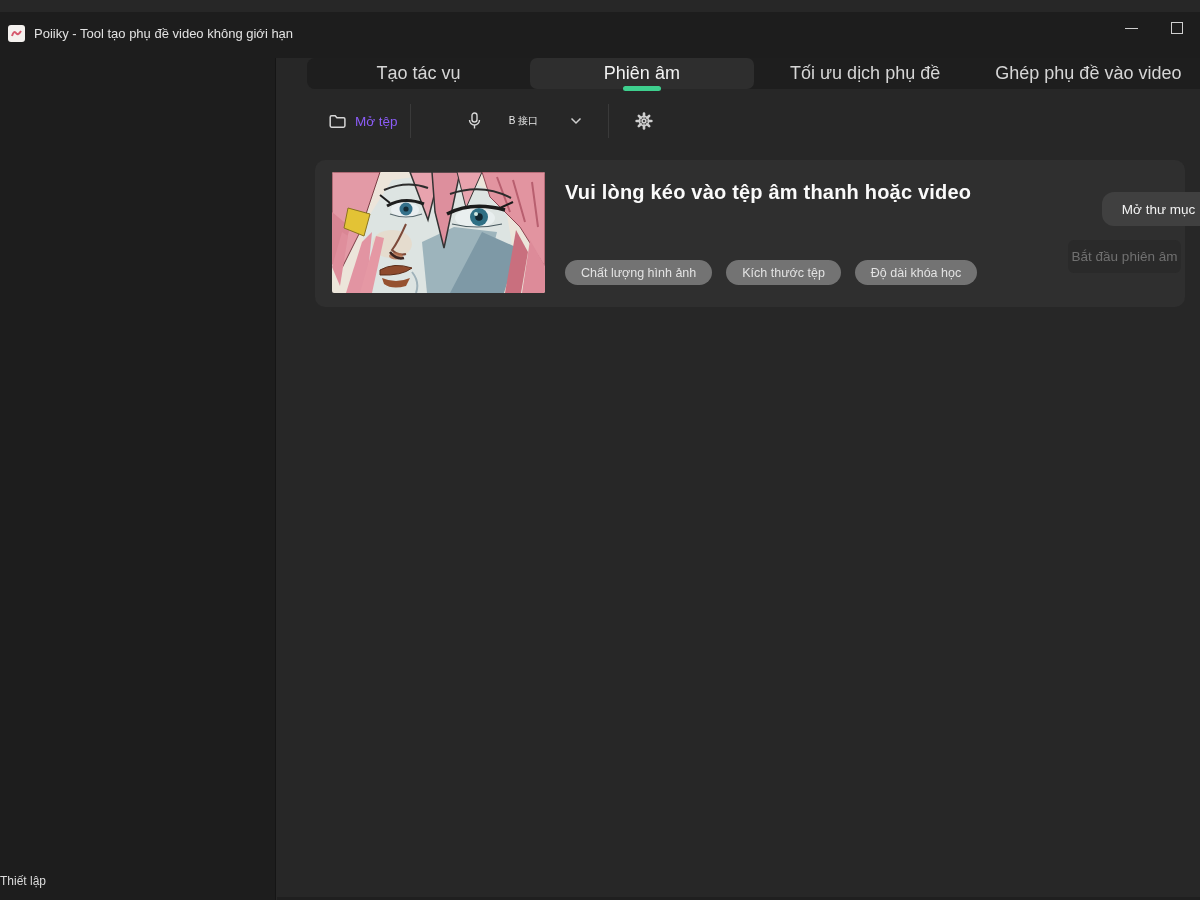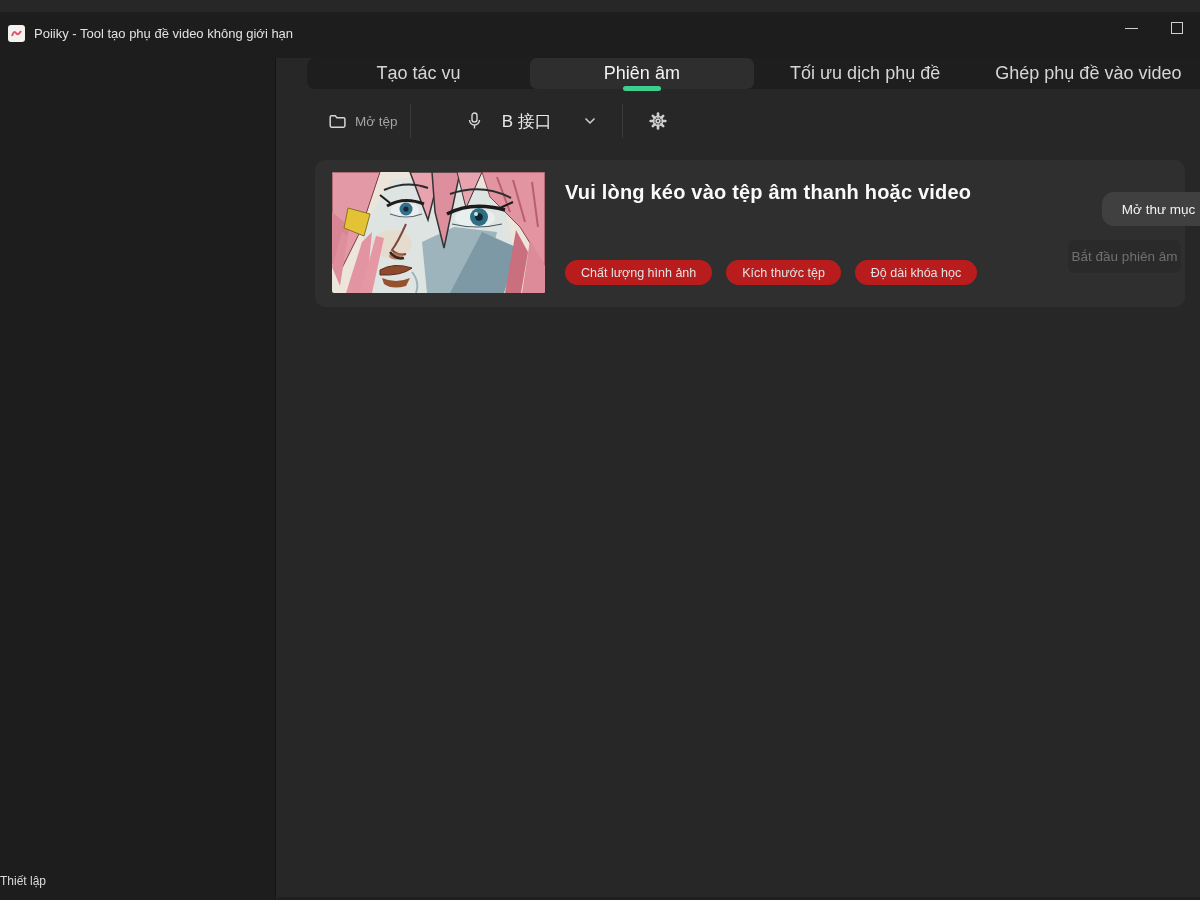--- a/index.html
+++ b/index.html
@@ -30,36 +30,36 @@
   .main::after { content:""; position:absolute; left:0; bottom:0; width:100%; height:3px; background:#1f1f1f; }
 
   
   .tabstrip { position:absolute; left:30px; top:12px; right:0; height:31px; background:#1e1e1e; border-radius:8px 0 0 8px; display:flex; }
   .tab { flex:1; display:flex; align-items:center; justify-content:center; font-size:18px; color:#d6d6d6; position:relative; cursor:default; }
   .tab.active { background:#2e2e2e; border-radius:7px; color:#f2f2f2; }
   .tab-indicator { position:absolute; left:50%; transform:translateX(-50%); bottom:-2px; width:38px; height:5px; border-radius:3px; background:#3ecf8e; }
 
   
   .toolbar { position:absolute; left:0; top:54px; right:0; height:42px; display:flex; align-items:center; }
-  .tool-btn { display:flex; align-items:center; gap:9px; padding:8px 12px; border-radius:6px; font-size:13.5px; color:#a3a3a3; cursor:default; }
+  .tool-btn { display:flex; align-items:center; gap:9px; padding:8px 12px; border-radius:6px; font-size:13.5px; color:#8b5cf6; cursor:default; }
   .open-file { margin-left:40px; }
   .tb-sep { width:1px; height:34px; background:#3a3a3a; }
   .mic-group { margin-left:40px; display:flex; align-items:center; padding:8px 16px; border-radius:6px; }
-  .mic-label { margin-left:20px; font-size:17px; color:#e8e8e8; }
+  .mic-label { margin-left:27px; font-size:10px; color:#e8e8e8; }
   .chev { margin-left:32px; display:flex; align-items:center; }
   .sep2 { margin-left:10px; }
   .gear-btn { margin-left:15px; width:40px; height:36px; display:flex; align-items:center; justify-content:center; border-radius:6px; }
 
   
   .card { position:absolute; left:38px; top:114px; width:870px; height:147px; background:#2f2f2f; border-radius:10px; }
   .thumb { position:absolute; left:17px; top:12px; width:213px; height:121px; border-radius:2px; overflow:hidden; }
   .thumb svg { display:block; width:100%; height:100%; }
   .card-heading { position:absolute; left:250px; top:21px; font-size:20px; font-weight:bold; color:#fafafa; letter-spacing:.2px; }
   .pill-row { position:absolute; left:250px; top:100px; display:flex; gap:14px; }
-  .pill { height:25px; display:flex; align-items:center; padding:0 16px; background:#b91c1c; border-radius:13px; font-size:12.5px; color:#e3e3e3; white-space:nowrap; }
+  .pill { height:25px; display:flex; align-items:center; padding:0 16px; background:#737373; border-radius:13px; font-size:12.5px; color:#e3e3e3; white-space:nowrap; }
   .btn-open-folder { position:absolute; left:753px; top:32px; width:113px; height:34px; background:#404040; border:none; border-radius:12px; color:#f2f2f2; font-size:13.5px; font-family:inherit; display:flex; align-items:center; justify-content:center;margin-left:34px; }
   .btn-start { position:absolute; left:753px; top:80px; width:113px; height:33px; background:#2a2a2a; border:none; border-radius:6px; color:#707070; font-size:13.5px; font-family:inherit; display:flex; align-items:center; justify-content:center; overflow:hidden; white-space:nowrap; }
 
   svg.icon { display:block; }
 </style>
 </head>
 <body>
 
 <div class="titlebar">
   <div class="app-icon">

